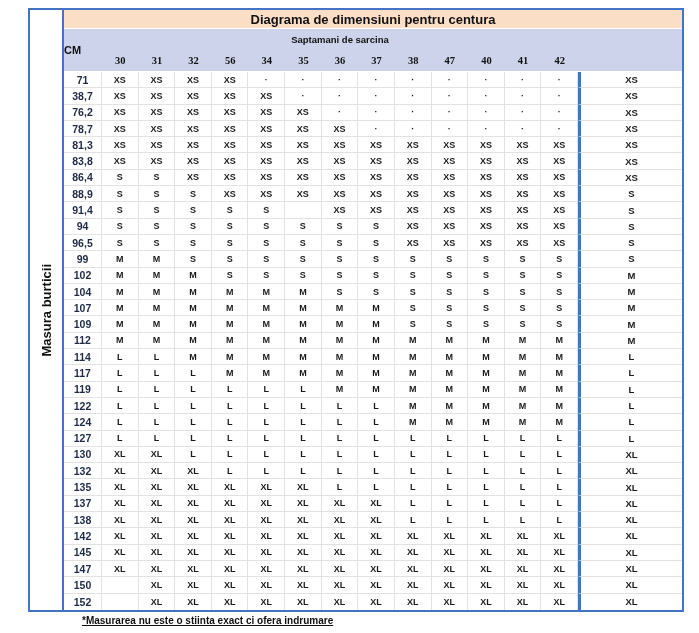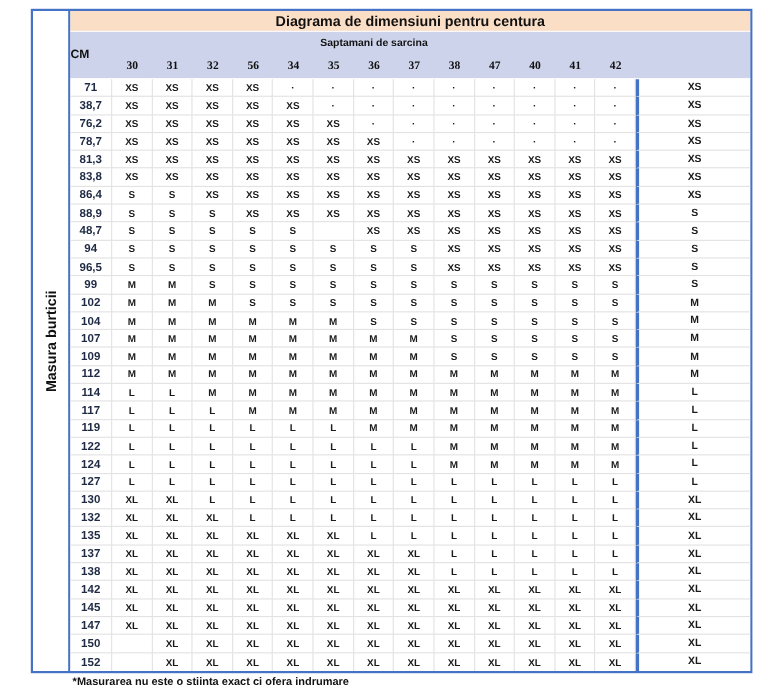--- a/index.html
+++ b/index.html
@@ -52,22 +52,22 @@
   .row:last-child .cell{border-bottom:none;}
   .cell{
     display:flex; align-items:center; justify-content:center;
     font-weight:bold; font-size:9px; color:var(--ink);
     border-right:1px solid var(--grid); border-bottom:1px solid var(--grid);
     overflow:hidden;
   }
   .cm-cell{font-size:10.5px; color:var(--cm-ink);}
   .pp-cell{border-left:3px solid var(--blue); border-right:none; font-size:9.5px;}
   .footnote{
-    position:absolute; left:66px; top:615px;
-    font-weight:bold; font-size:10px; color:#111; white-space:nowrap;
+    position:absolute; left:82px; top:615px;
+    font-weight:bold; font-size:10px; color:#111; white-space:nowrap;text-decoration:underline;
   }
 </style>
 </head>
 <body>
 
 <div class="canvas">
   <div class="frame">
     <div class="label-col">
       <div class="vlabel">Masura burticii</div>
     </div>
@@ -221,21 +221,21 @@
             <div class="cell size-cell">XS</div>
             <div class="cell size-cell">XS</div>
             <div class="cell size-cell">XS</div>
             <div class="cell size-cell">XS</div>
             <div class="cell size-cell">XS</div>
             <div class="cell size-cell">XS</div>
             <div class="cell size-cell">XS</div>
             <div class="cell pp-cell">S</div>
           </div>
           <div class="row">
-            <div class="cell cm-cell">48,7</div>
+            <div class="cell cm-cell">91,4</div>
             <div class="cell size-cell">S</div>
             <div class="cell size-cell">S</div>
             <div class="cell size-cell">S</div>
             <div class="cell size-cell">S</div>
             <div class="cell size-cell">S</div>
             <div class="cell size-cell"></div>
             <div class="cell size-cell">XS</div>
             <div class="cell size-cell">XS</div>
             <div class="cell size-cell">XS</div>
             <div class="cell size-cell">XS</div>

